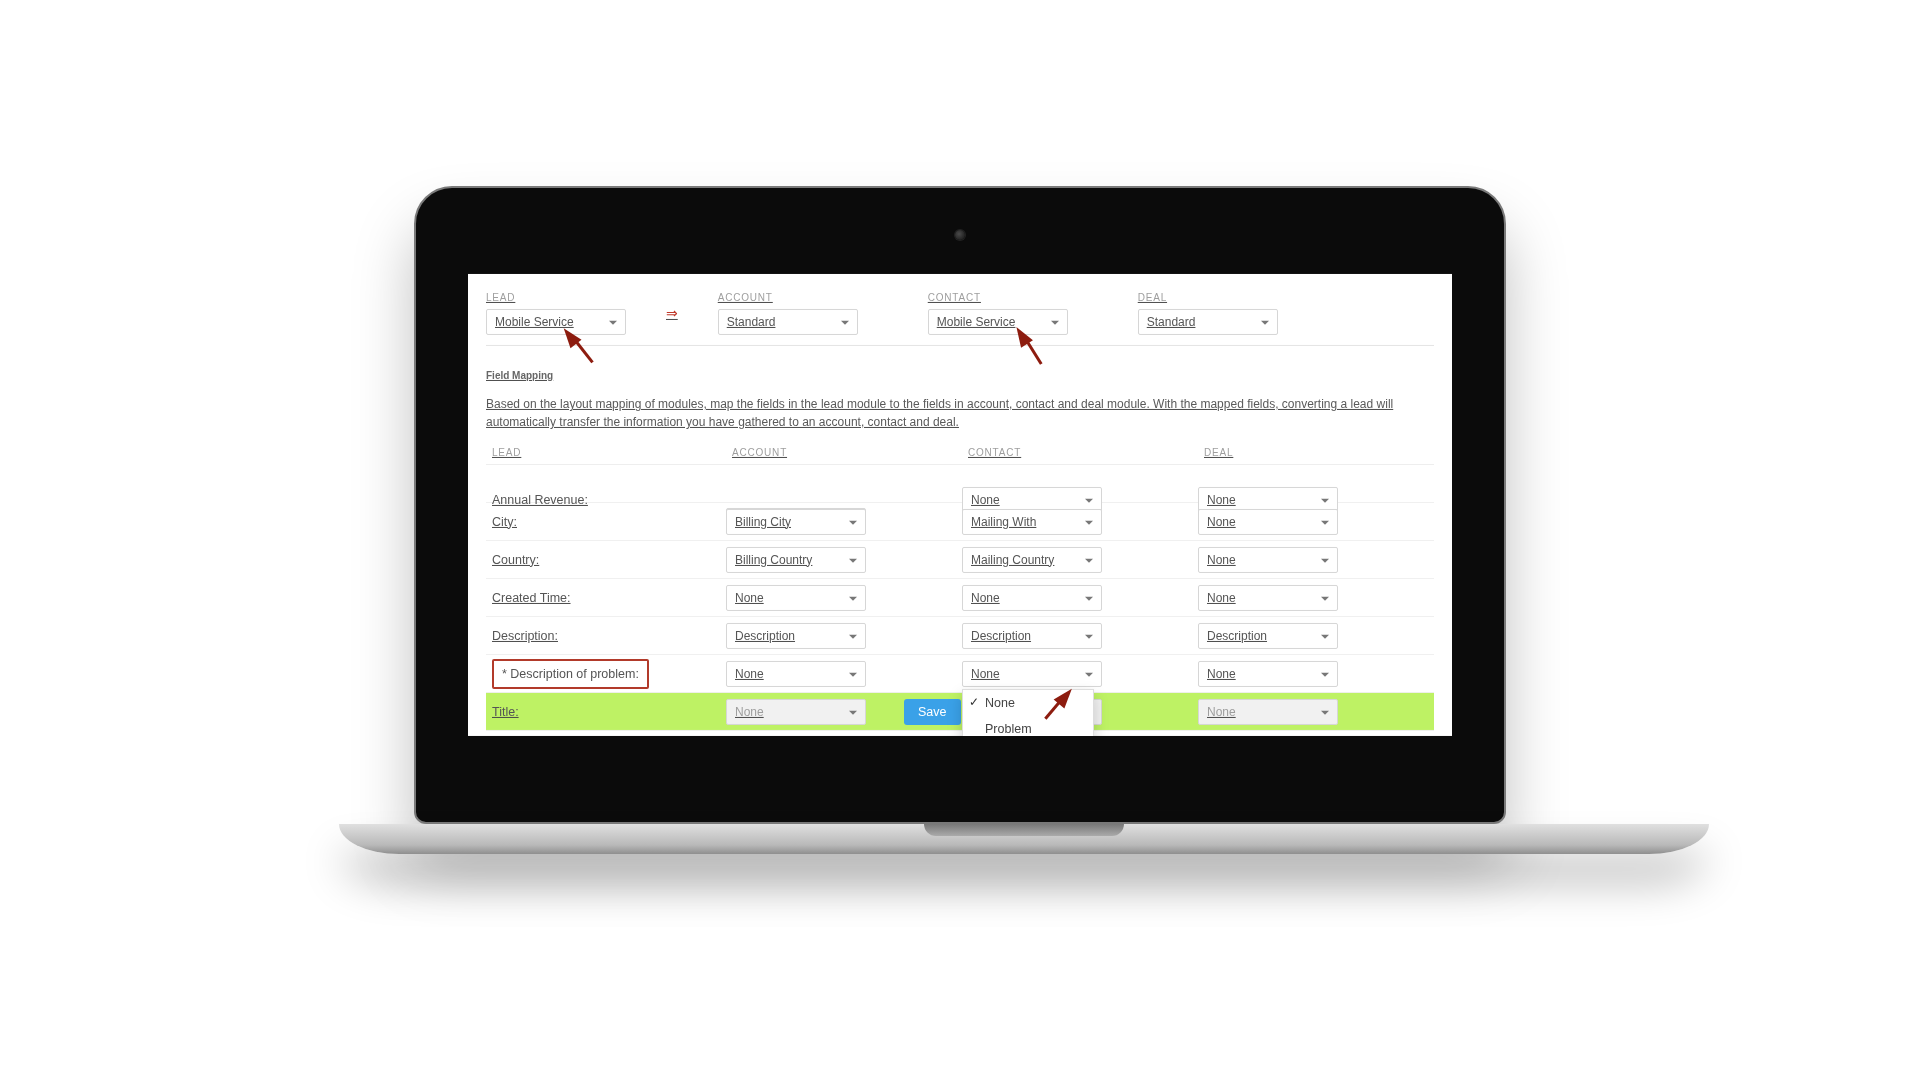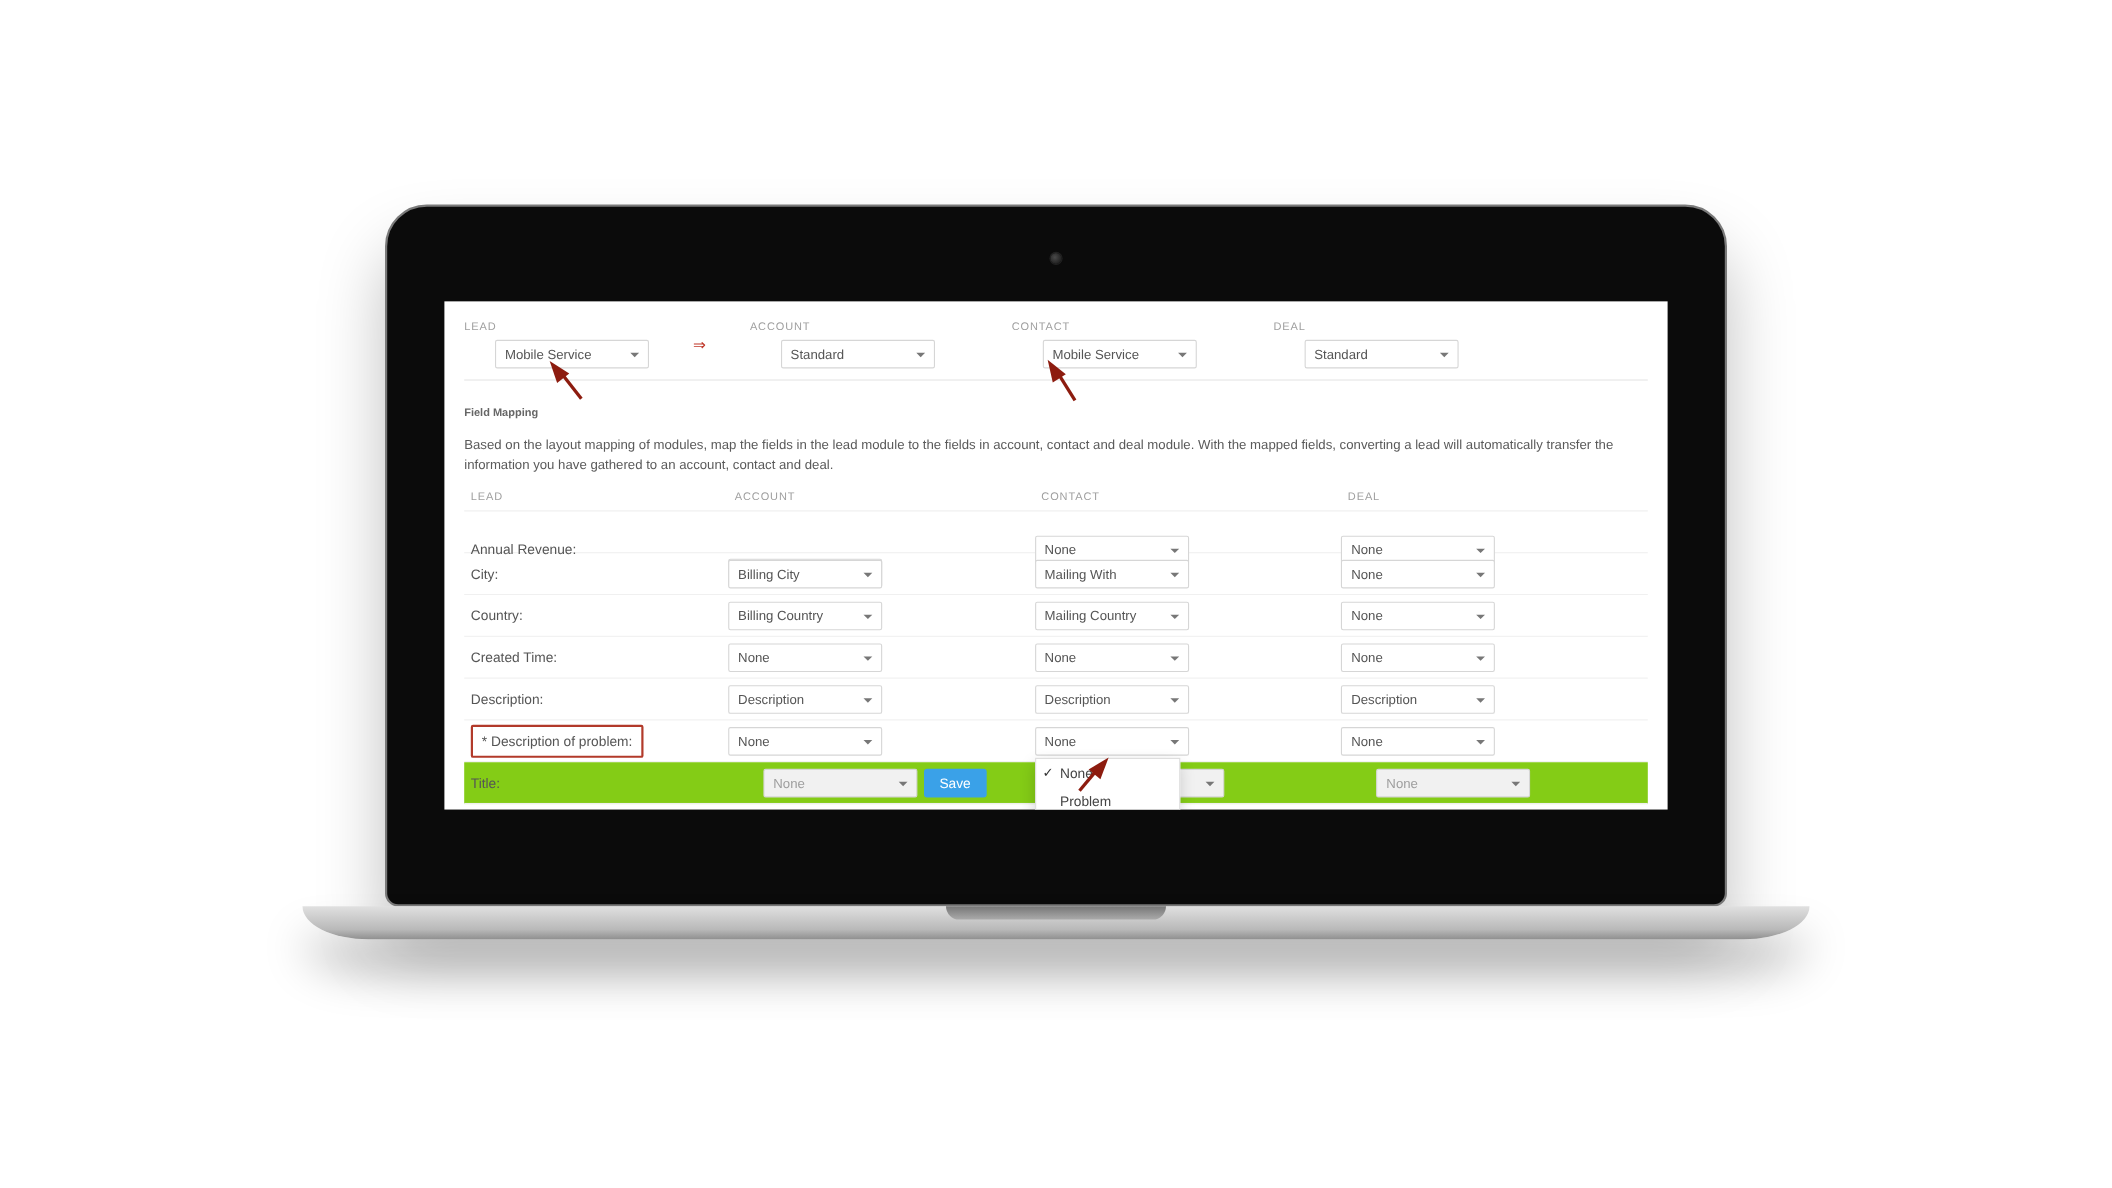--- a/index.html
+++ b/index.html
@@ -4,21 +4,22 @@
 <style>
   * { box-sizing: border-box; margin: 0; padding: 0; }
   html, body { width: 1920px; height: 1080px; background: #fff; font-family: "Helvetica Neue", Arial, sans-serif; color: #4a4a4a; }
   .stage { position: relative; width: 1920px; height: 1080px; }
 
   
   .laptop {
     position: absolute;
     left: 50%; top: 50%;
     transform: translate(-50%, -53%);
-    width: 1220px;
+    width: 1092px;
+    text-decoration: underline;
   }
   .bezel {
     background: #0b0b0b;
     border-radius: 38px 38px 12px 12px;
     padding: 86px 52px 86px 52px;
     box-shadow: 0 40px 60px rgba(0,0,0,.25);
     position: relative;
     border: 2px solid #7a7a7a;
   }
   .camera {
@@ -73,21 +74,20 @@
   }
   .select {
     position: relative;
     width: 140px; height: 26px;
     border: 1px solid #d6d6d6; border-radius: 2px;
     background: #fff;
     display: flex; align-items: center;
     padding: 0 22px 0 8px;
     font-size: 12px; color: #555;
     cursor: pointer;
-    margin-left: 28px;
   }
   .select .caret, .sel .caret {
     position: absolute; right: 8px; top: 50%; transform: translateY(-30%);
     width: 0; height: 0;
     border-left: 4px solid transparent;
     border-right: 4px solid transparent;
     border-top: 4px solid #777;
   }
   .arrow-mapto { color: #c0392b; font-size: 14px; align-self: center; margin: 0 -30px; padding-bottom: 2px; }
 
@@ -109,21 +109,21 @@
 
   .rows { }
   .row {
     display: grid;
     grid-template-columns: 240px 1fr 1fr 1fr;
     align-items: center;
     height: 38px;
     border-bottom: 1px solid #f0f0f0;
     position: relative;
   }
-  .row.footer { background: #84cc16; gap: 32px; }
+  .row.footer { background: #bef264; }
   .row .name { padding-left: 6px; font-size: 12.5px; color: #555; }
   .sel {
     position: relative;
     width: 140px; height: 26px;
     border: 1px solid #d6d6d6; border-radius: 2px;
     background: #fff;
     display: flex; align-items: center;
     padding: 0 22px 0 8px;
     font-size: 12px; color: #555;
     cursor: pointer;

